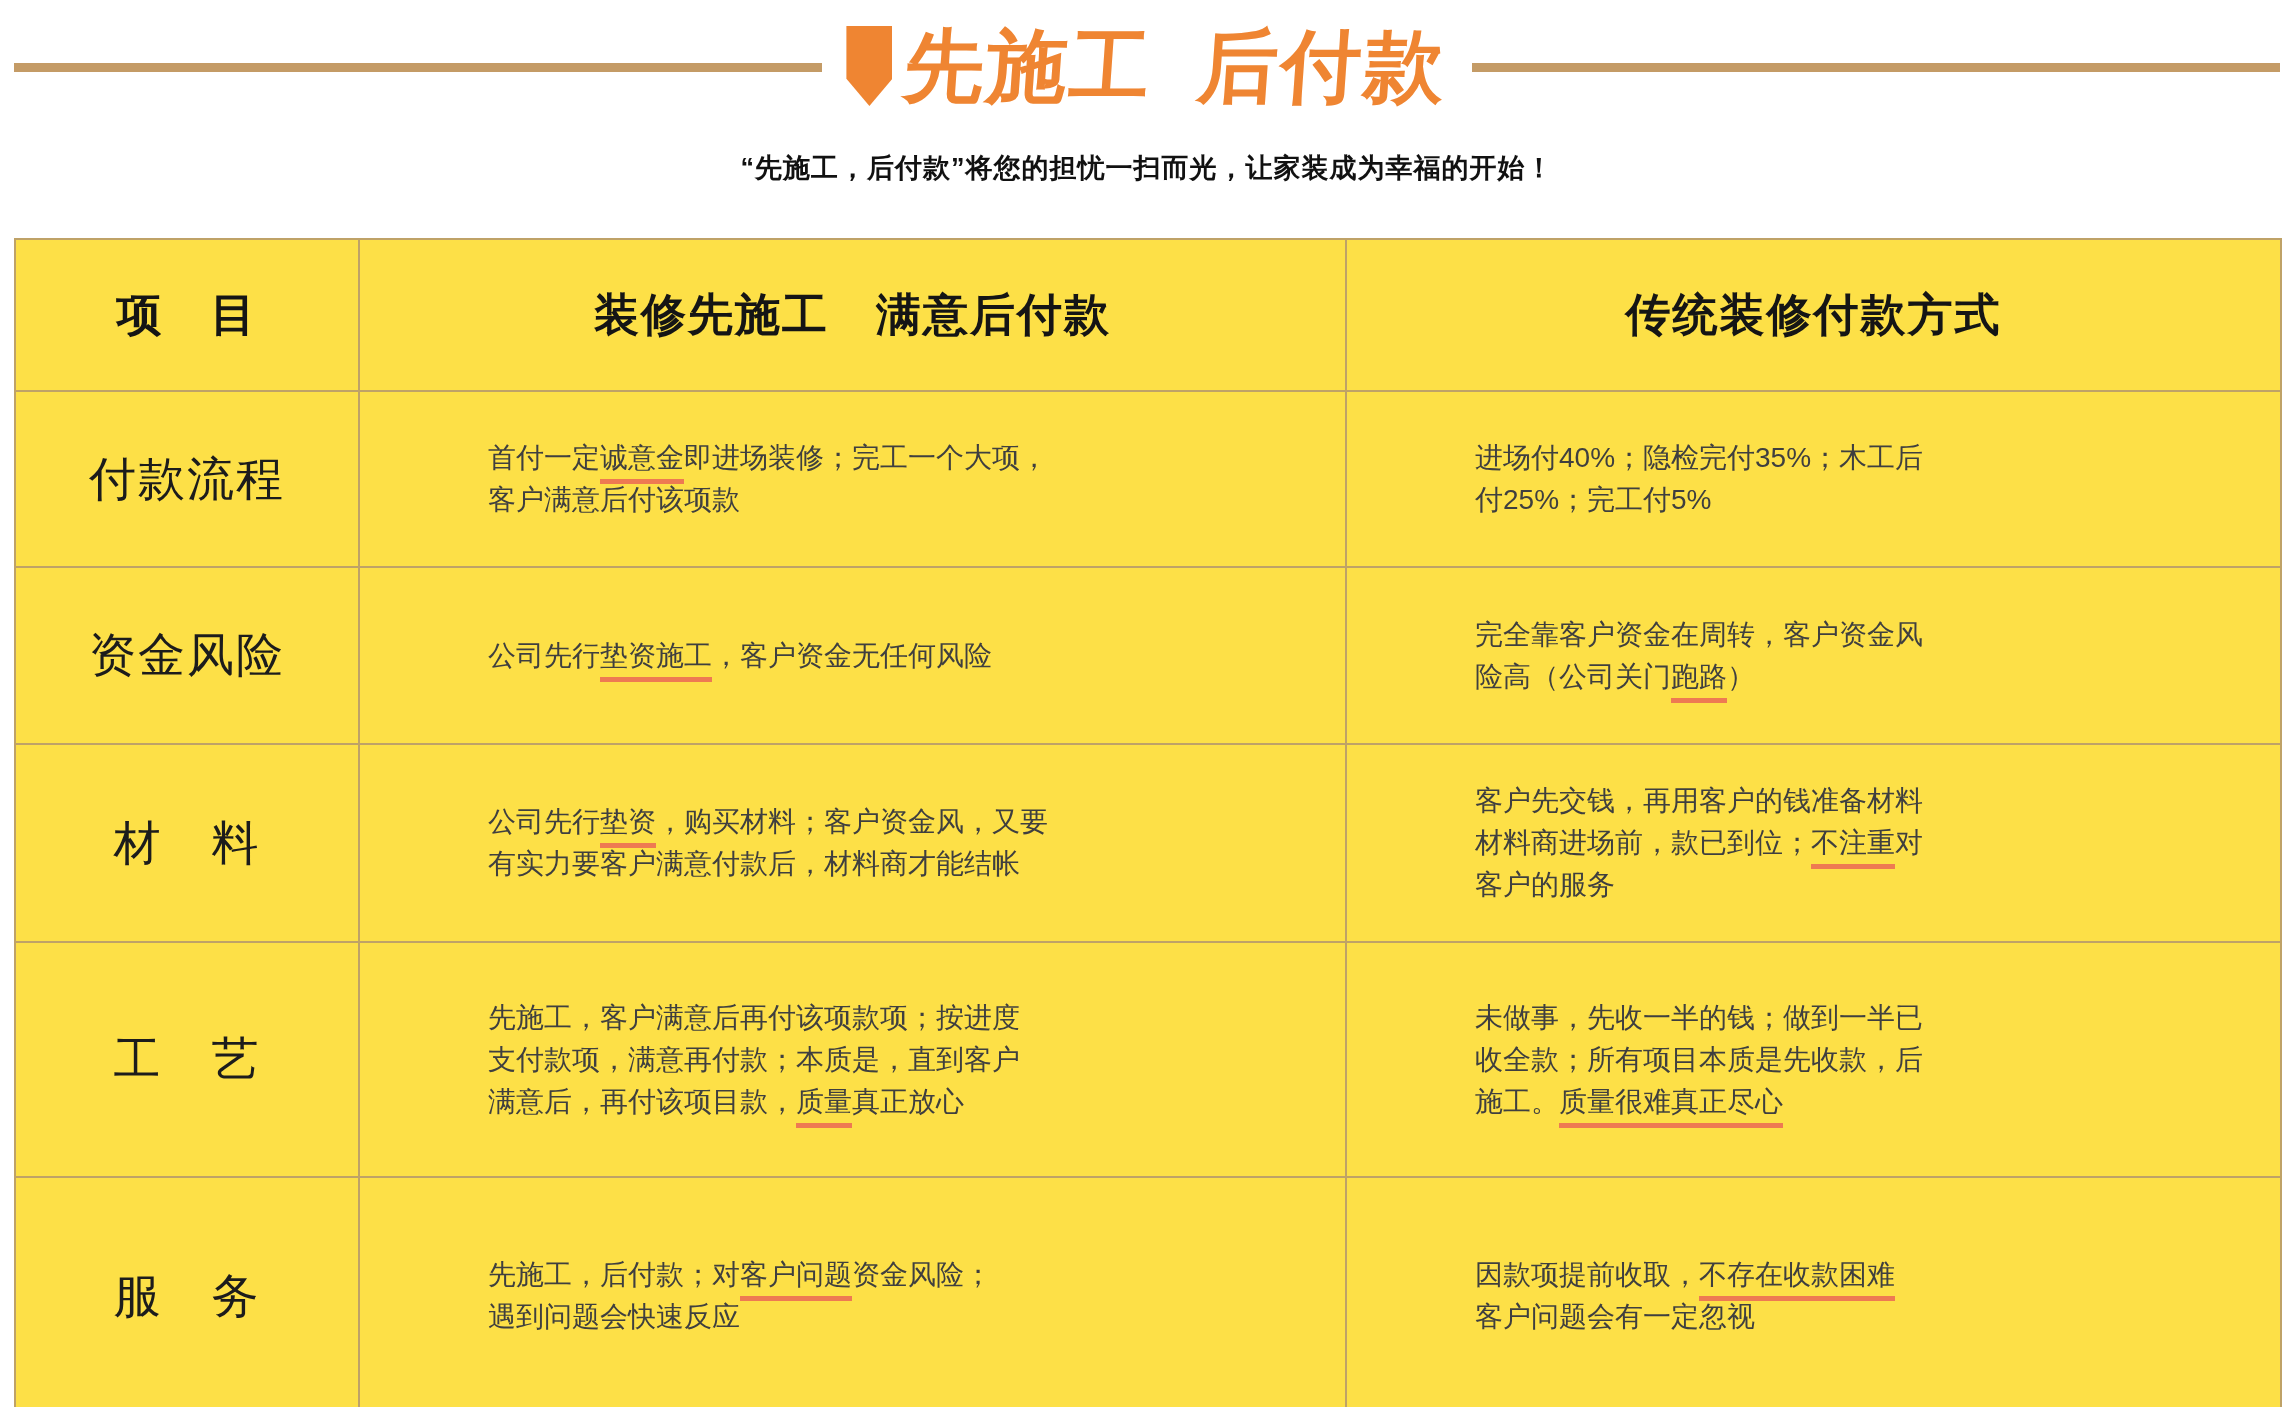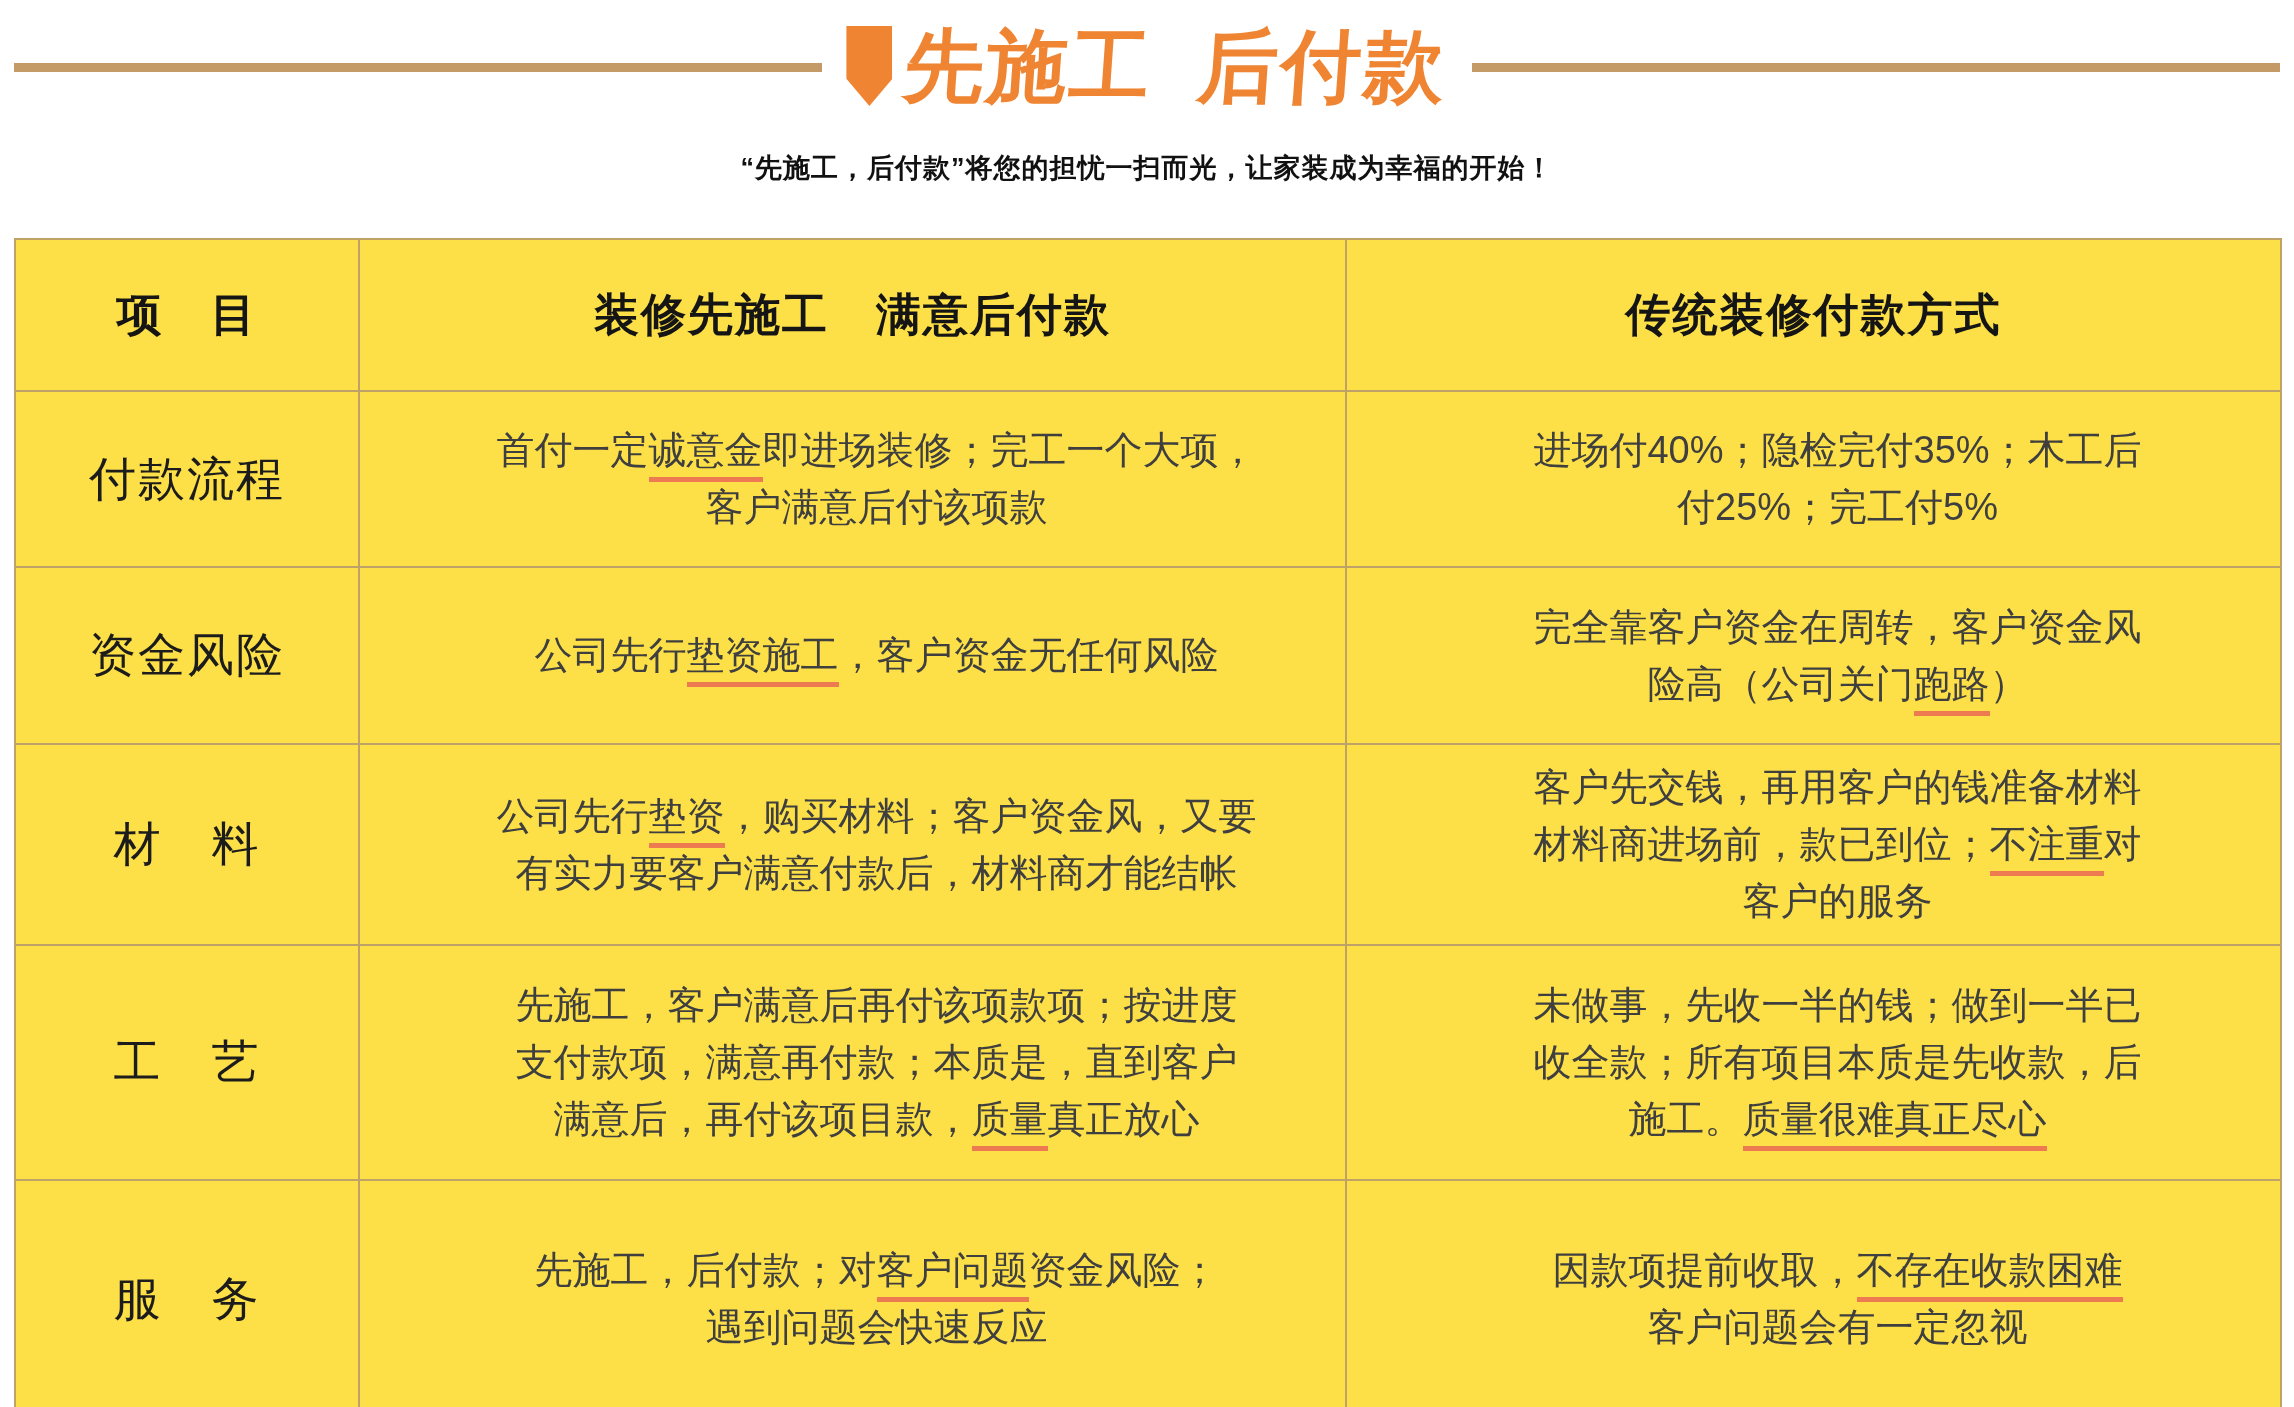--- a/index.html
+++ b/index.html
@@ -45,22 +45,22 @@
   table.cmp th,table.cmp td{border:2px solid var(--border);}
   thead th{
     height:152px;font-size:45px;font-weight:700;color:#151515;
     text-align:center;letter-spacing:2px;padding:0;
   }
   tbody th.row-label{
     font-size:47px;font-weight:400;color:#1c1c1c;
     text-align:center;letter-spacing:2px;padding:0;
   }
   tbody td{
-    font-size:38px;font-weight:300;color:#3f3f3f;
-    line-height:1.5;vertical-align:middle;text-align:center;
+    font-size:28px;font-weight:300;color:#3f3f3f;
+    line-height:1.5;vertical-align:middle;text-align:left;
     padding:14px 80px 14px 128px;
   }
   tbody tr:nth-child(1){height:176px;border-radius:12px;}
   tbody tr:nth-child(2){height:177px;border-radius:12px;}
   tbody tr:nth-child(3){height:198px;}
   tbody tr:nth-child(4){height:235px;}
   tbody tr:nth-child(5){height:238px;}
   .u{border-bottom:5px solid var(--underline);padding-bottom:6px;}
 </style>
 </head>

